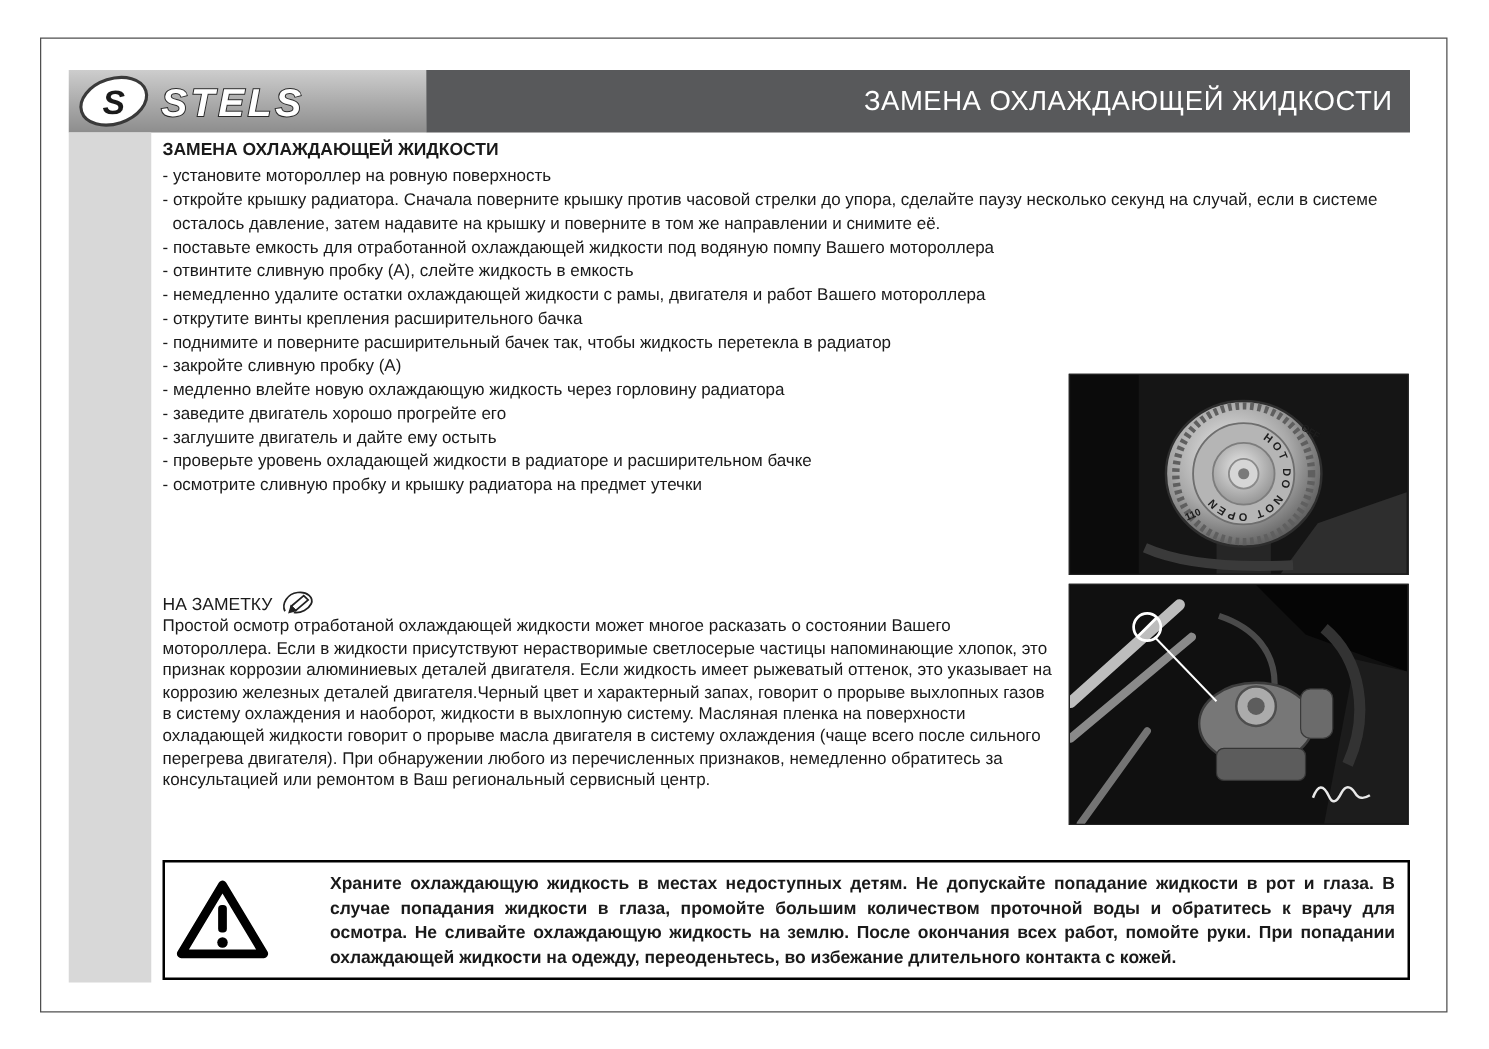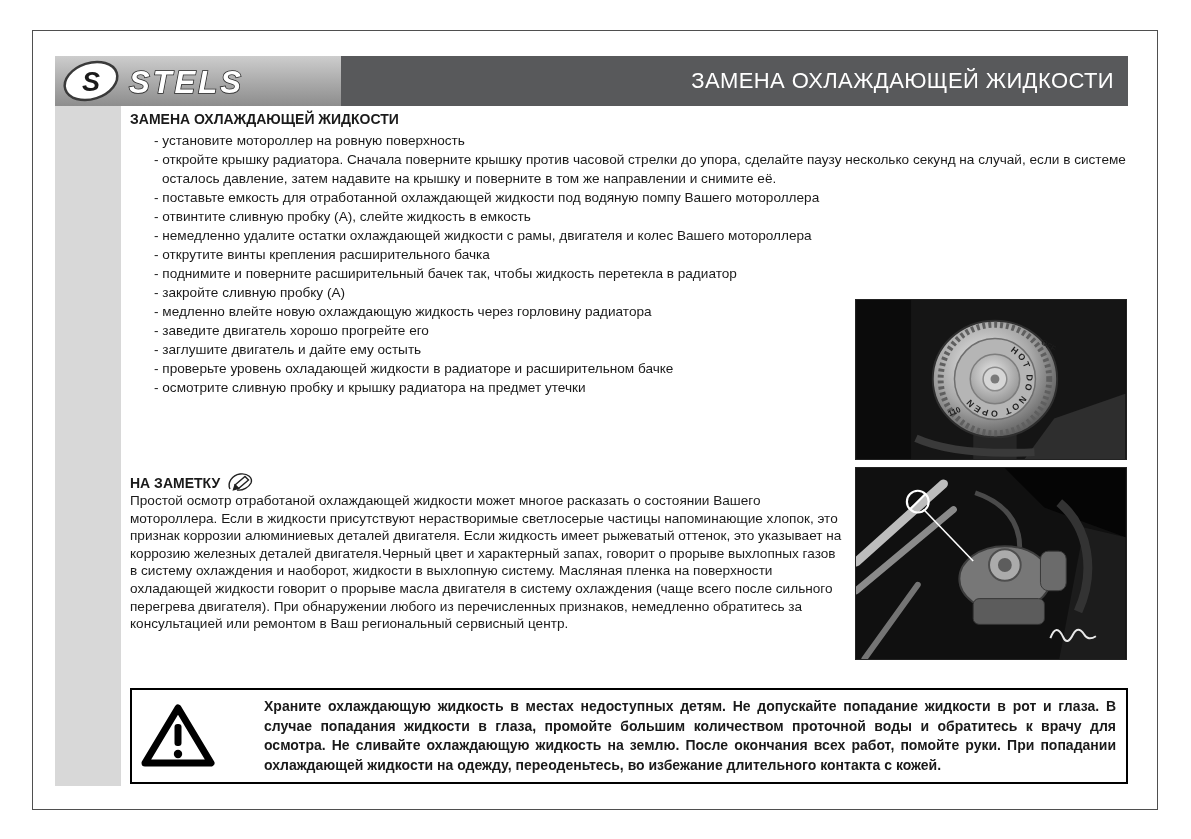--- a/index.html
+++ b/index.html
@@ -23,25 +23,25 @@
   }
   .left-strip {
     position:absolute; left:55px; top:106px; width:66px; height:680px;
     background:#d8d8d8;
   }
   .section-title {
     position:absolute; left:130px; top:111px; font-size:14px; font-weight:bold;
   }
   .steps {
     position:absolute; left:130px; top:131px; width:1000px;
-    font-size:13.6px; line-height:19px;margin-left:24px;
+    font-size:13.6px; line-height:19px;
   }
   .step { padding-left:8px; text-indent:-8px; }
   .note-title {
-    position:absolute; left:130px; top:472px; font-size:14px; font-weight:bold;
+    position:absolute; left:130px; top:472px; font-size:14px; font-weight:normal;
     display:flex; align-items:center; gap:6px;
   }
   .note-body {
     position:absolute; left:130px; top:492px; width:716px;
     font-size:13.6px; line-height:17.6px; text-align:left;
   }
   .photo {
     position:absolute; border:1px solid #222; background:#111; box-sizing:border-box;
   }
   .photo-cap { left:855px; top:299px; width:272px; height:161px; }
@@ -80,21 +80,21 @@
 
   <div class="left-strip"></div>
 
   <div class="section-title">ЗАМЕНА ОХЛАЖДАЮЩЕЙ ЖИДКОСТИ</div>
 
   <div class="steps">
     <div class="step">- установите мотороллер на ровную поверхность</div>
     <div class="step">- откройте крышку радиатора. Сначала поверните крышку против часовой стрелки до упора, сделайте паузу несколько секунд на случай, если в системе осталось давление, затем надавите на крышку и поверните в том же направлении и снимите её.</div>
     <div class="step">- поставьте емкость для отработанной охлаждающей жидкости под водяную помпу Вашего мотороллера</div>
     <div class="step">- отвинтите сливную пробку (А), слейте жидкость в емкость</div>
-    <div class="step">- немедленно удалите остатки охлаждающей жидкости с рамы, двигателя и колес Вашего мотороллера</div>
+    <div class="step">- немедленно удалите остатки охлаждающей жидкости с рамы, двигателя и работ Вашего мотороллера</div>
     <div class="step">- открутите винты крепления расширительного бачка</div>
     <div class="step">- поднимите и поверните расширительный бачек так, чтобы жидкость перетекла в радиатор</div>
     <div class="step">- закройте сливную пробку (А)</div>
     <div class="step">- медленно влейте новую охлаждающую жидкость через горловину радиатора</div>
     <div class="step">- заведите двигатель хорошо прогрейте его</div>
     <div class="step">- заглушите двигатель и дайте ему остыть</div>
     <div class="step">- проверьте уровень охладающей жидкости в радиаторе и расширительном бачке</div>
     <div class="step">- осмотрите сливную пробку и крышку радиатора на предмет утечки</div>
   </div>
 

